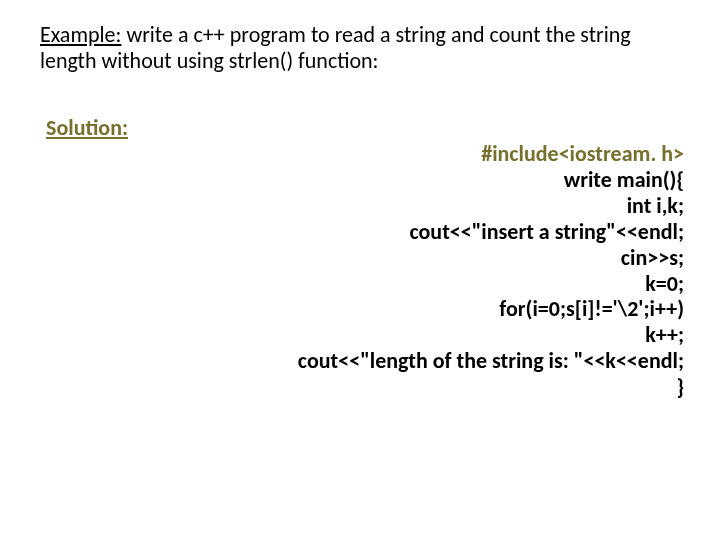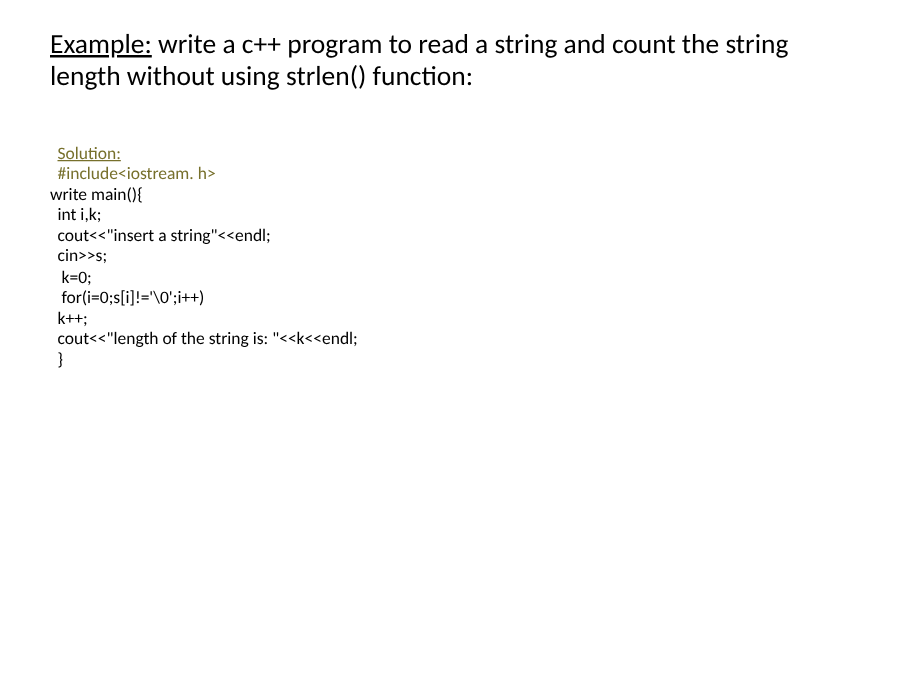--- a/index.html
+++ b/index.html
@@ -21,50 +21,51 @@
   .example-block {
     font-size: 22px;
     line-height: 1.2;
     margin-bottom: 40px;
     margin-left: 4px;
   }
   .ex-label {
     text-decoration: underline;
   }
   .sol-block {
-    font-size: 14px;
+    font-size: 22px;
     line-height: 1.18;
     margin-left: 4px;
+    font-weight: bold;
   }
   .sol-label {
     text-decoration: underline;
     color: #77702c;
   }
   .olive { color: #77702c; }
   .black { color: #000; }
-  .code-line { white-space: pre; }
+  .code-line { white-space: pre; text-align: right; }
   .indent1 { padding-left: 6px; }
   .indent0 { padding-left: 0; }
 </style>
 </head>
 <body>
 
 <div class="slide">
 
   <div class="example-block">
     <span class="ex-label">Example:</span><span> write a c++ program to read a string and count the string length without using strlen() function:</span>
   </div>
 
   <div class="sol-block">
     <div class="indent1"><span class="sol-label">Solution:</span></div>
     <div class="olive code-line indent1">#include&lt;iostream. h&gt;</div>
     <div class="black code-line indent0">write main(){</div>
     <div class="black code-line indent1">int i,k;</div>
     <div class="black code-line indent1">cout&lt;&lt;"insert a string"&lt;&lt;endl;</div>
     <div class="black code-line indent1">cin&gt;&gt;s;</div>
     <div class="black code-line indent1"> k=0;</div>
-    <div class="black code-line indent1"> for(i=0;s[i]!='\0';i++)</div>
+    <div class="black code-line indent1"> for(i=0;s[i]!='\2';i++)</div>
     <div class="black code-line indent1">k++;</div>
     <div class="black code-line indent1">cout&lt;&lt;"length of the string is: "&lt;&lt;k&lt;&lt;endl;</div>
     <div class="black code-line indent1">}</div>
   </div>
 
 </div>
 
 </body></html>

